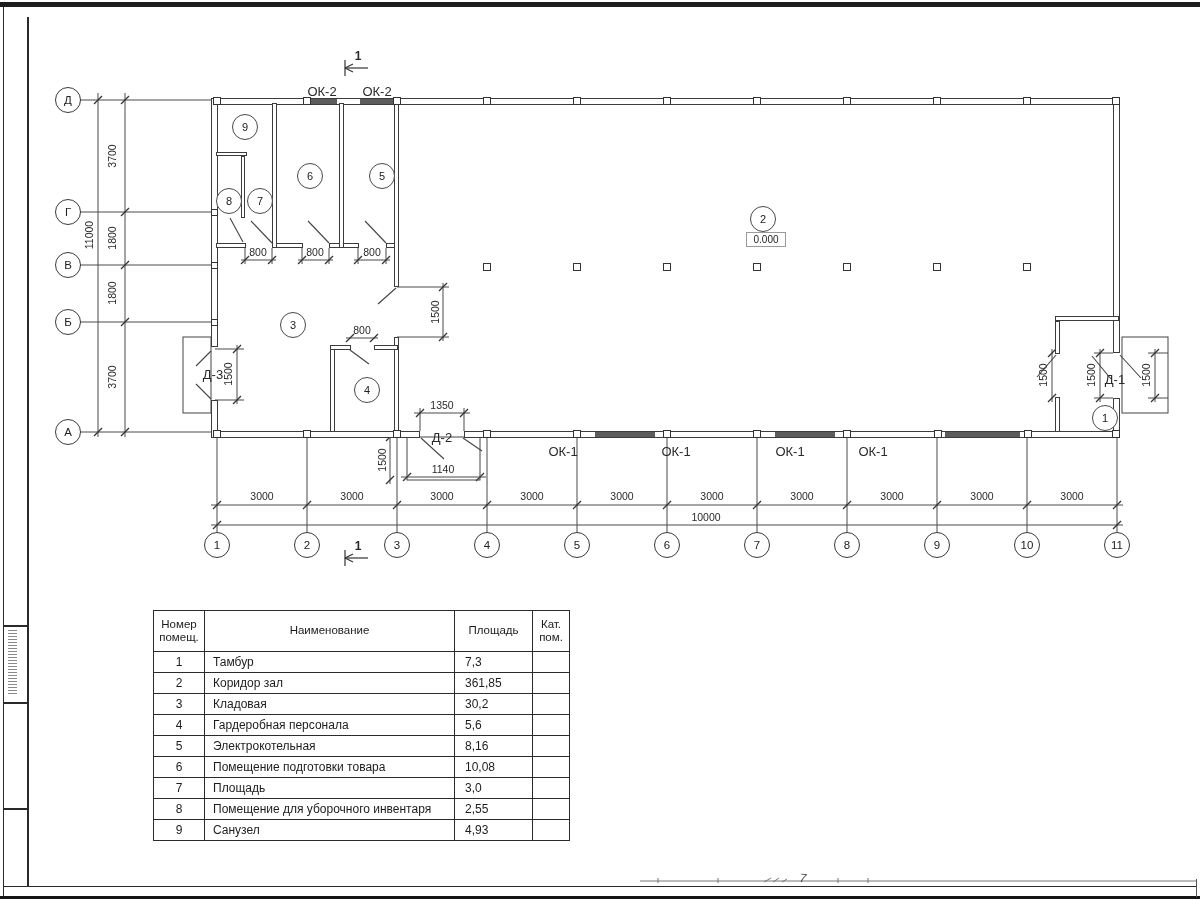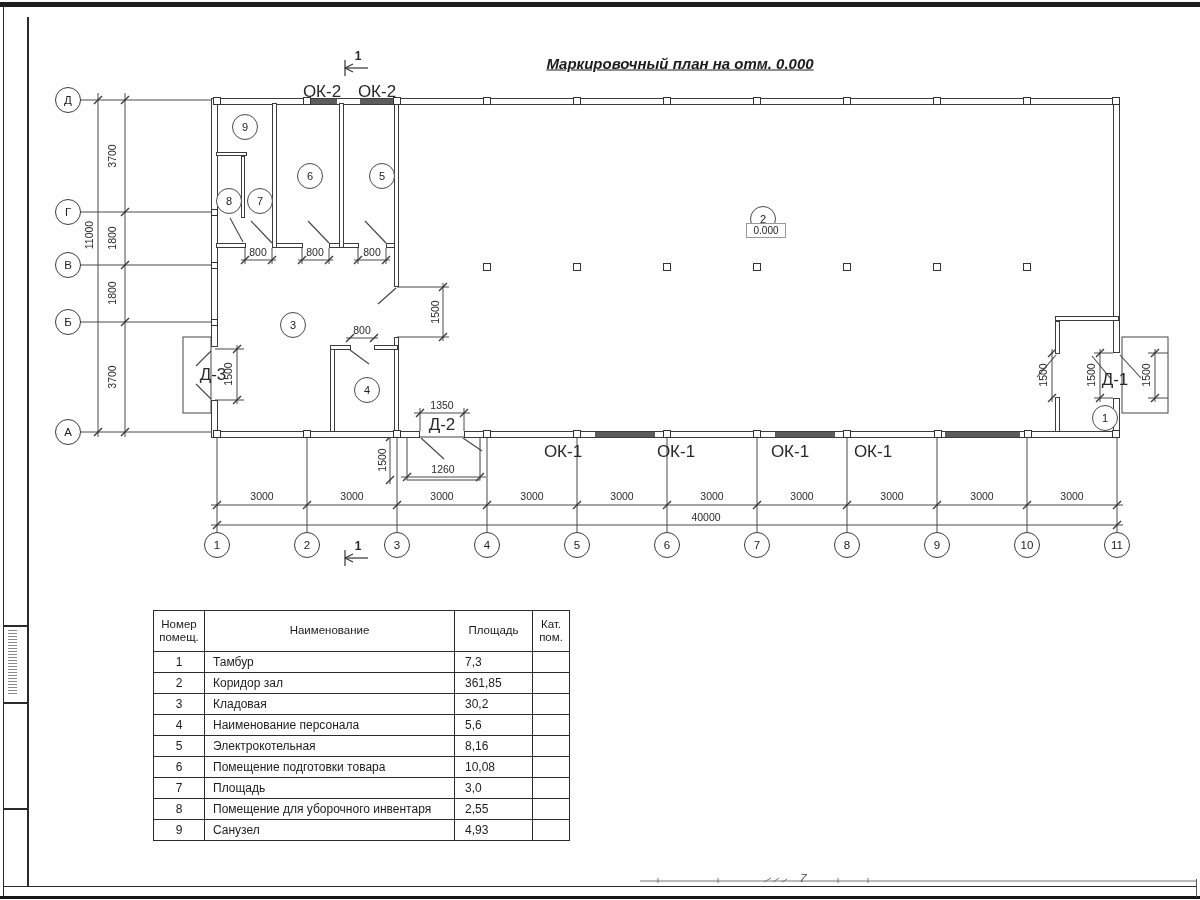--- a/index.html
+++ b/index.html
@@ -3,21 +3,21 @@
 <meta charset="utf-8">
 <style>
   html,body{margin:0;padding:0;background:#fff;}
   #sheet{position:relative;width:1200px;height:900px;background:#fff;overflow:hidden;
          font-family:"Liberation Sans",sans-serif;color:#222;}
   .abs{position:absolute;}
   
   .t{position:absolute;font-size:10.5px;color:#2a2a2a;white-space:nowrap;
      transform:translate(-50%,-50%);line-height:1;}
   .rot{transform:translate(-50%,-50%) rotate(-90deg);}
-  .mark{font-size:17px;}
+  .mark{font-size:13px;}
   .sec{font-size:12px;font-weight:bold;}
   
   .wall{position:absolute;background:#fff;border:1px solid #3c3c3c;box-sizing:border-box;}
   .win{position:absolute;background:#5c5c5c;}
   .col{position:absolute;width:8px;height:8px;background:#fff;border:1px solid #333;box-sizing:border-box;}
   .colS{position:absolute;width:7px;height:7px;background:#fff;border:1px solid #333;box-sizing:border-box;}
   
   .tag{position:absolute;width:24px;height:24px;border:1px solid #4a4a4a;border-radius:50%;
        background:#fff;display:flex;align-items:center;justify-content:center;
        font-size:11px;transform:translate(-50%,-50%);}
@@ -251,21 +251,20 @@
   <div class="col" style="left:663px;top:430px"></div>
   <div class="col" style="left:753px;top:430px"></div>
   <div class="col" style="left:843px;top:430px"></div>
   <div class="col" style="left:934px;top:430px"></div>
   <div class="col" style="left:1024px;top:430px"></div>
   <div class="col" style="left:1112px;top:430px"></div>
   <div class="colS" style="left:211px;top:209px"></div>
   <div class="colS" style="left:211px;top:262px"></div>
   <div class="colS" style="left:211px;top:319px"></div>
 
-  <div class="title" style="left:680px;top:63px;font-size:15px">Маркировочный план на отм. 0.000</div>
   <div class="t sec" style="left:358px;top:56px">1</div>
   <div class="t sec" style="left:358px;top:546px">1</div>
 
   <div class="axisc" style="left:68px;top:100px">
       <span>Д</span>
     </div>
   <div class="axisc" style="left:68px;top:212px">
       <span>Г</span>
     </div>
   <div class="axisc" style="left:68px;top:265px">
@@ -331,62 +330,62 @@
     </div>
   <div class="tag" style="left:367px;top:390px">
       <span>4</span>
     </div>
   <div class="tag" style="left:763px;top:219px">
       <span>2</span>
     </div>
   <div class="tag" style="left:1105px;top:418px">
       <span>1</span>
     </div>
-  <div class="elev" style="left:746px;top:223px;width:38px;height:13px">
+  <div class="elev" style="left:746px;top:232px;width:38px;height:13px">
       <span>0.000</span>
     </div>
 
   <div class="t mark" style="left:322px;top:91px">ОК-2</div>
   <div class="t mark" style="left:377px;top:91px">ОК-2</div>
   <div class="t mark" style="left:563px;top:451px">ОК-1</div>
   <div class="t mark" style="left:676px;top:451px">ОК-1</div>
   <div class="t mark" style="left:790px;top:451px">ОК-1</div>
   <div class="t mark" style="left:873px;top:451px">ОК-1</div>
   <div class="t mark" style="left:213px;top:374px">Д-3</div>
-  <div class="t mark" style="left:442px;top:424px">Д-2</div>
+  <div class="t mark" style="left:442px;top:437px">Д-2</div>
   <div class="t mark" style="left:1115px;top:379px">Д-1</div>
 
   <div class="t rot" style="left:112px;top:156px">3700</div>
   <div class="t rot" style="left:112px;top:238px">1800</div>
   <div class="t rot" style="left:112px;top:293px">1800</div>
   <div class="t rot" style="left:112px;top:377px">3700</div>
   <div class="t rot" style="left:89px;top:235px">11000</div>
   <div class="t" style="left:262px;top:496px">3000</div>
   <div class="t" style="left:352px;top:496px">3000</div>
   <div class="t" style="left:442px;top:496px">3000</div>
   <div class="t" style="left:532px;top:496px">3000</div>
   <div class="t" style="left:622px;top:496px">3000</div>
   <div class="t" style="left:712px;top:496px">3000</div>
   <div class="t" style="left:802px;top:496px">3000</div>
   <div class="t" style="left:892px;top:496px">3000</div>
   <div class="t" style="left:982px;top:496px">3000</div>
   <div class="t" style="left:1072px;top:496px">3000</div>
-  <div class="t" style="left:706px;top:517px">40000</div>
+  <div class="t" style="left:706px;top:517px">10000</div>
   <div class="t" style="left:258px;top:252px">800</div>
   <div class="t" style="left:315px;top:252px">800</div>
   <div class="t" style="left:372px;top:252px">800</div>
   <div class="t" style="left:362px;top:330px">800</div>
   <div class="t rot" style="left:435px;top:312px">1500</div>
   <div class="t rot" style="left:228px;top:374px">1500</div>
   <div class="t rot" style="left:382px;top:460px">1500</div>
   <div class="t rot" style="left:1043px;top:375px">1500</div>
   <div class="t rot" style="left:1091px;top:375px">1500</div>
   <div class="t rot" style="left:1146px;top:375px">1500</div>
   <div class="t" style="left:442px;top:405px">1350</div>
-  <div class="t" style="left:443px;top:469px">1260</div>
+  <div class="t" style="left:443px;top:469px">1140</div>
 
   <table id="sched">
     <colgroup>
         <col style="width:42px">
         <col style="width:237px">
         <col style="width:63px">
         <col style="width:28px">
       </colgroup>
     <thead>
       <tr>
@@ -410,21 +409,21 @@
           <td></td>
         </tr>
         <tr>
           <td>3</td>
           <td>Кладовая</td>
           <td>30,2</td>
           <td></td>
         </tr>
         <tr>
           <td>4</td>
-          <td>Наименование персонала</td>
+          <td>Гардеробная персонала</td>
           <td>5,6</td>
           <td></td>
         </tr>
         <tr>
           <td>5</td>
           <td>Электрокотельная</td>
           <td>8,16</td>
           <td></td>
         </tr>
         <tr>

